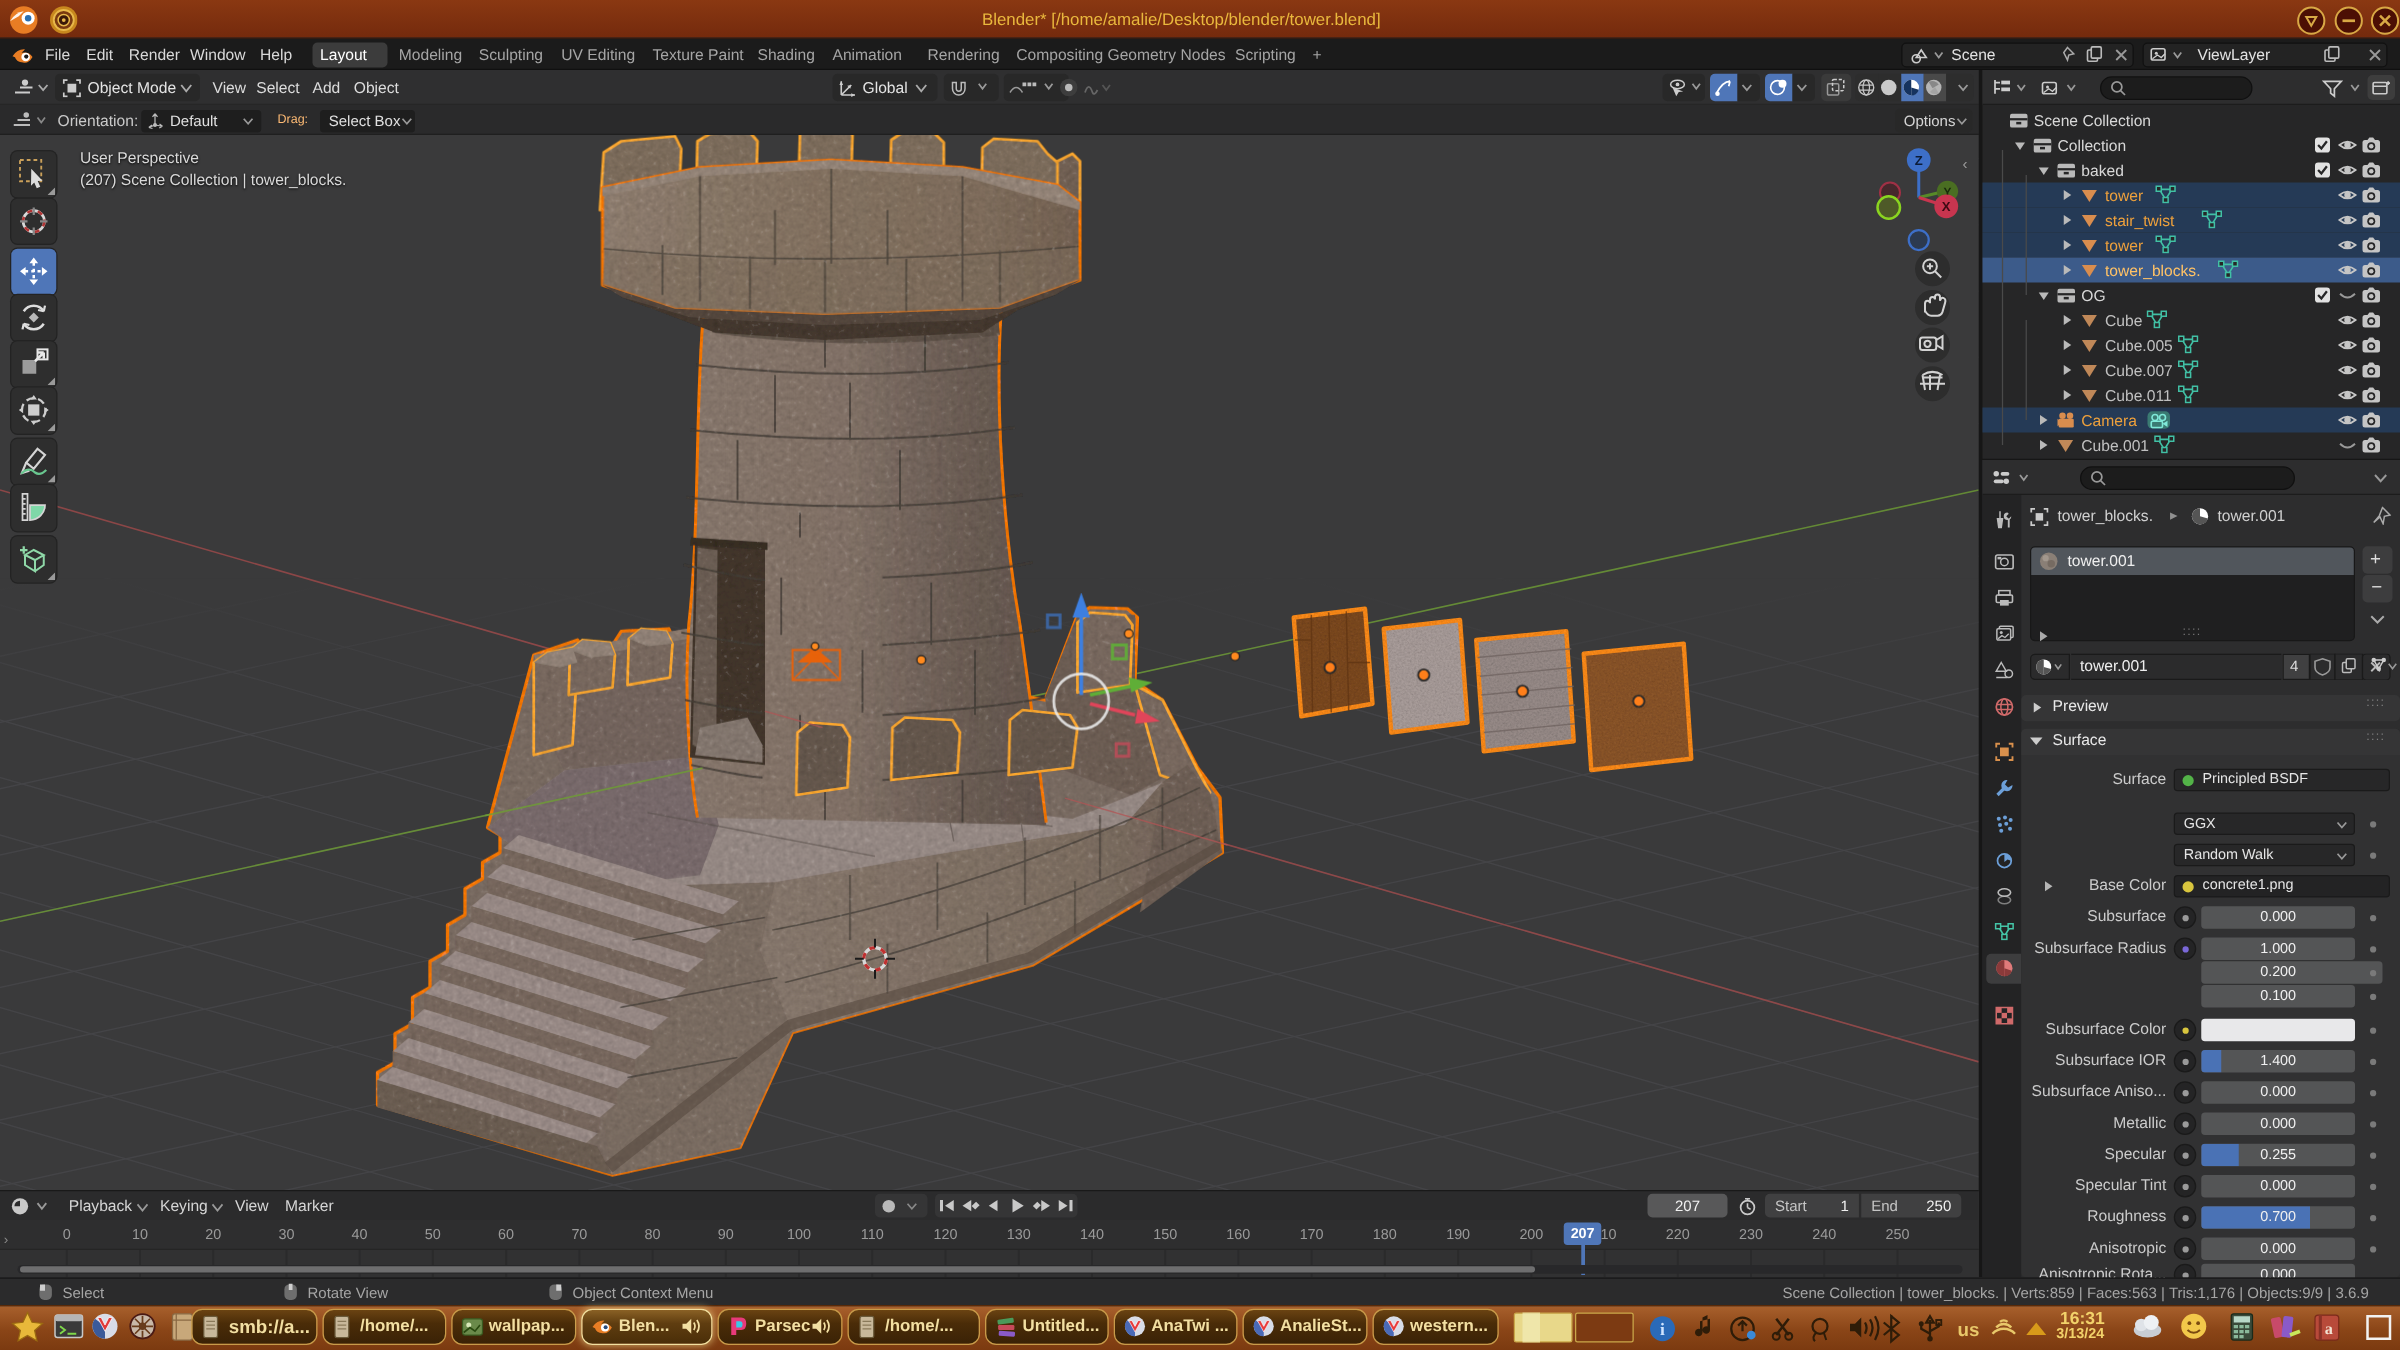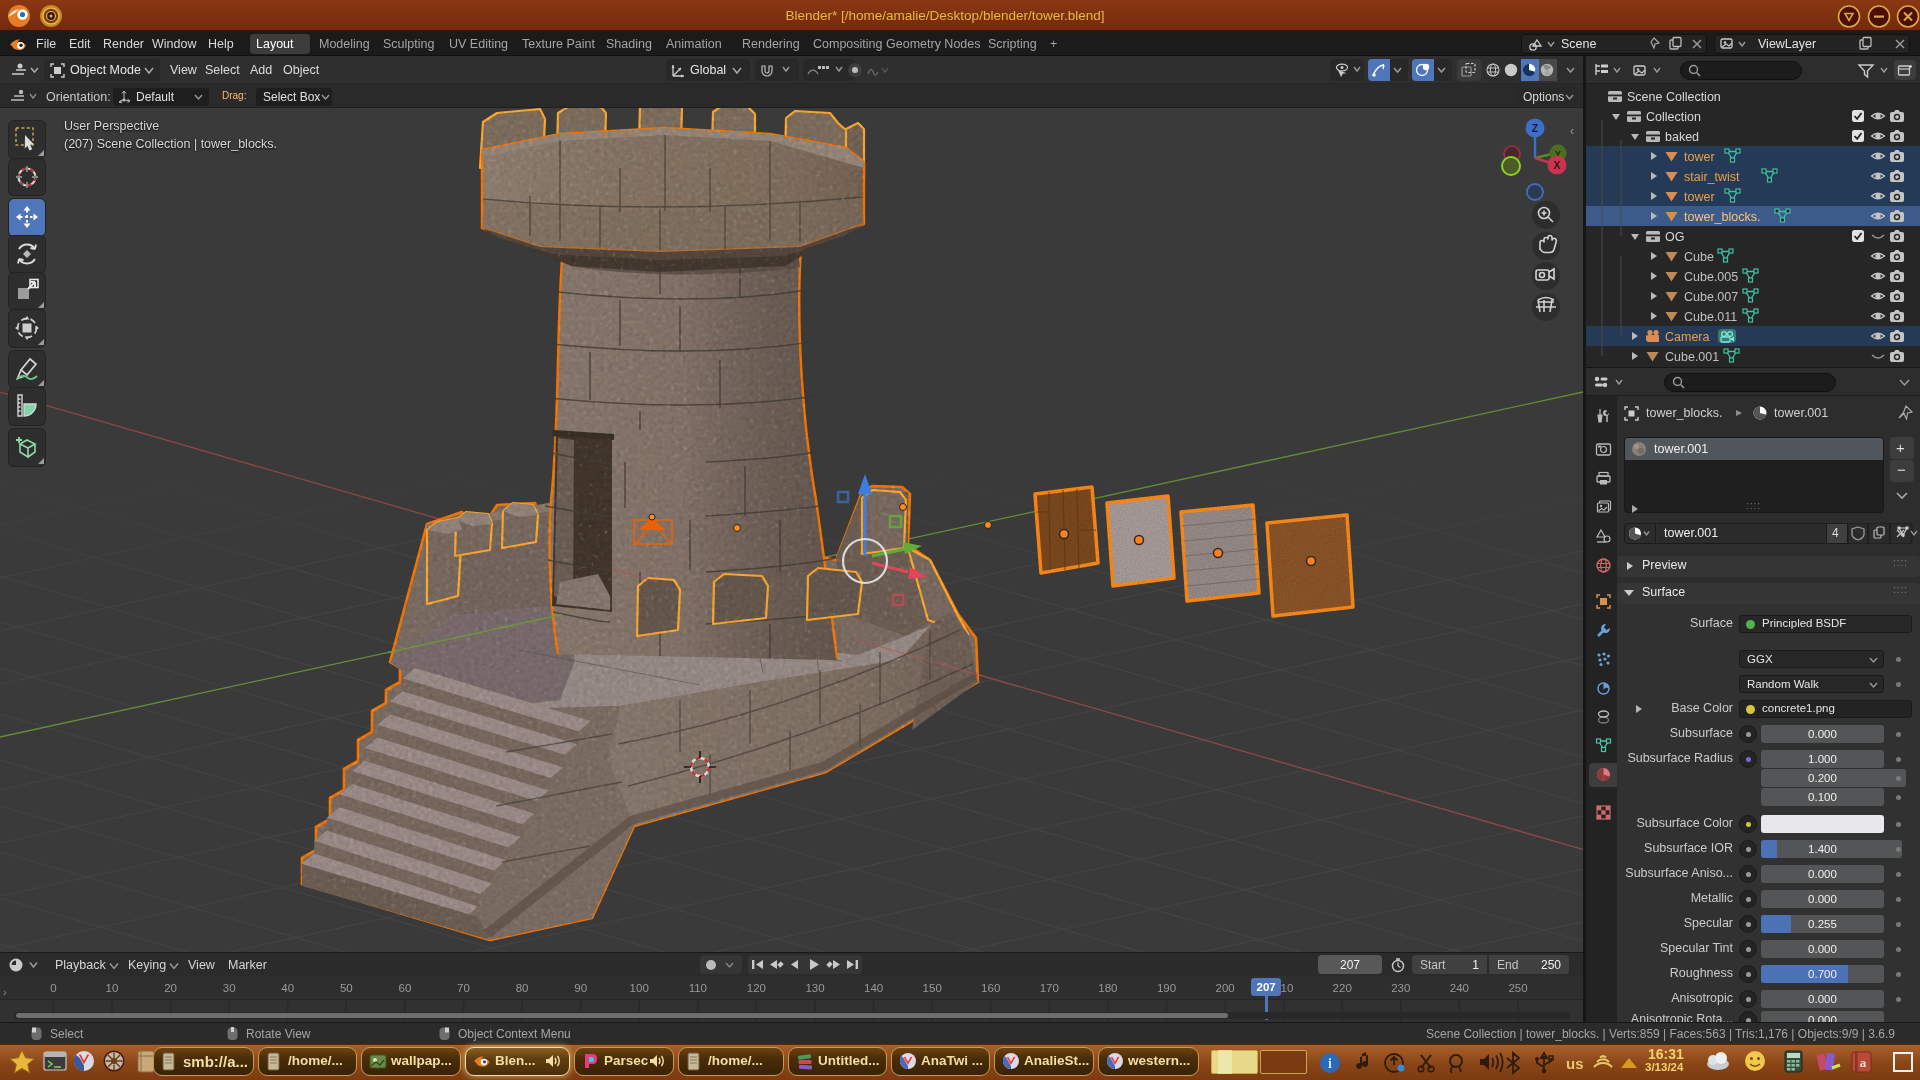--- a/index.html
+++ b/index.html
@@ -1111,21 +1111,21 @@
   </div>
 <div class="abs" style="left:1896px;top:794.5px;width:5px;height:5px;background:#7a7a7a;border-radius:3px"></div>
 <div class="txt" style="left:1733px;top:816px;color:#cbcbcb;font-size:12.5px;transform:translateX(-100%)">Subsurface Color</div>
 <div class="abs" style="left:1739px;top:815px;width:18px;height:18px;background:#242425;border-radius:9px;border:1px solid #1a1a1a"></div>
 <div class="abs" style="left:1745.5px;top:821.5px;width:5px;height:5px;background:#d8c53e;border-radius:3px"></div>
 <div class="abs" style="left:1761px;top:815px;width:123px;height:18px;background:#e8e8ea;border-radius:3px"></div>
 <div class="abs" style="left:1896px;top:821.5px;width:5px;height:5px;background:#7a7a7a;border-radius:3px"></div>
 <div class="txt" style="left:1733px;top:841px;color:#cbcbcb;font-size:12.5px;transform:translateX(-100%)">Subsurface IOR</div>
 <div class="abs" style="left:1739px;top:840px;width:18px;height:18px;background:#242425;border-radius:9px;border:1px solid #1a1a1a"></div>
 <div class="abs" style="left:1745.5px;top:846.5px;width:5px;height:5px;background:#9a9a9a;border-radius:3px"></div>
-<div class="abs" style="left:1761px;top:840px;width:141px;height:18px;background:#545556;border-radius:3px;overflow:hidden">
+<div class="abs" style="left:1761px;top:840px;width:123px;height:18px;background:#545556;border-radius:3px;overflow:hidden">
     <div class="abs" style="left:0;top:0;width:16px;height:18px;background:#4a72b5"></div>
     <div class="txt" style="left:0;top:2.5px;width:123px;text-align:center;color:#f0f0f0;font-size:11.5px">1.400</div>
   </div>
 <div class="abs" style="left:1896px;top:846.5px;width:5px;height:5px;background:#7a7a7a;border-radius:3px"></div>
 <div class="txt" style="left:1733px;top:866px;color:#cbcbcb;font-size:12.5px;transform:translateX(-100%)">Subsurface Aniso...</div>
 <div class="abs" style="left:1739px;top:865px;width:18px;height:18px;background:#242425;border-radius:9px;border:1px solid #1a1a1a"></div>
 <div class="abs" style="left:1745.5px;top:871.5px;width:5px;height:5px;background:#9a9a9a;border-radius:3px"></div>
 <div class="abs" style="left:1761px;top:865px;width:123px;height:18px;background:#545556;border-radius:3px;overflow:hidden">
     <div class="txt" style="left:0;top:2.5px;width:123px;text-align:center;color:#f0f0f0;font-size:11.5px">0.000</div>
   </div>

